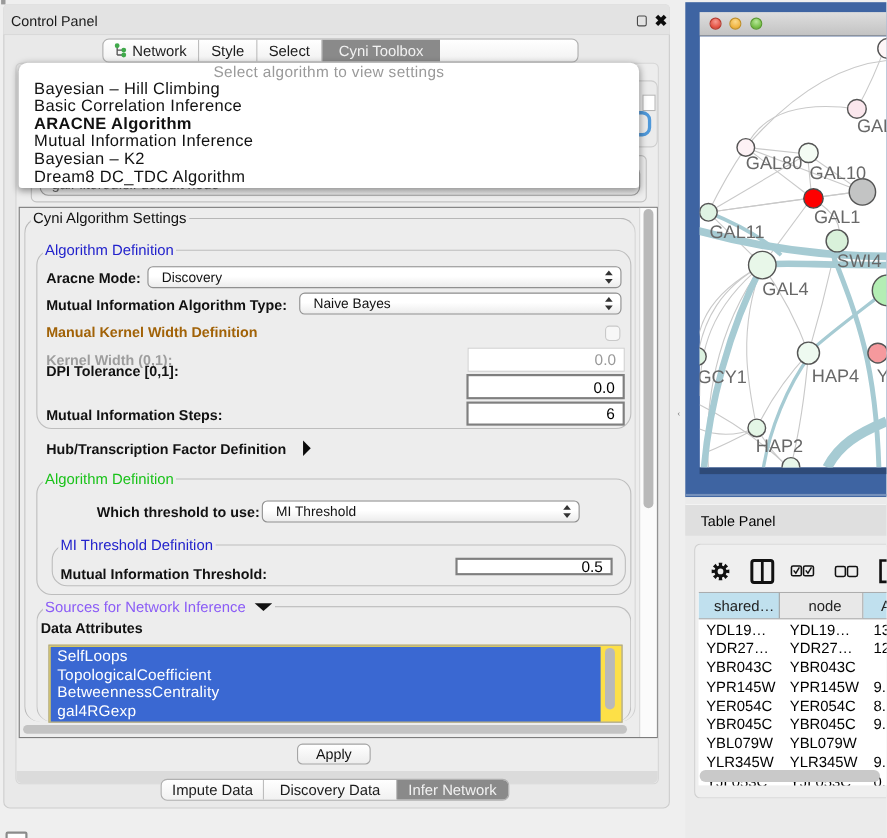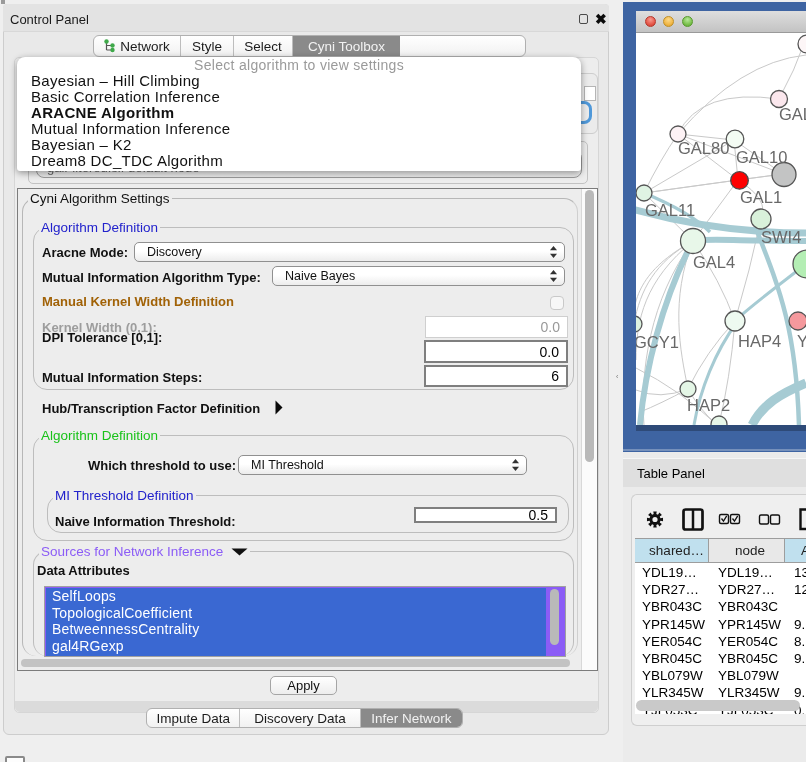--- a/index.html
+++ b/index.html
@@ -88,30 +88,30 @@
   <div class="glab" style="color:#19c219">Algorithm Definition</div>
 </div>
 <div class="row b" style="left:88px;top:458px">Which threshold to use:</div>
 <div class="a combo" style="left:238px;top:455px;width:289px;height:20px">MI Threshold<span class="arr"><svg width="9" height="13" viewBox="0 0 9 13">
         <path d="M4.5 0.5 L8 4.8 H1 Z" fill="#333"></path>
         <path d="M4.5 12.5 L1 8.2 H8 Z" fill="#333"></path>
       </svg></span></div>
 <div class="a gbox" style="left:47px;top:495px;width:522px;height:38px">
   <div class="glab" style="color:#2222cc">MI Threshold Definition</div>
 </div>
-<div class="row b" style="left:55px;top:514px">Naive Information Threshold:</div>
+<div class="row b" style="left:55px;top:514px">Mutual Information Threshold:</div>
 <div class="a field" style="left:414px;top:507px;width:143px;height:16px">0.5</div>
 
 <div class="a gbox" style="left:33px;top:551px;width:541px;height:105px;border-bottom:none">
   <div class="glab" style="color:#8b5cf6">Sources for Network Inference&nbsp;&nbsp;<svg width="17" height="8" viewBox="0 0 17 8" style="display:inline-block">
         <path d="M0.5 0.5 H16.5 L8.5 7.5 Z" fill="#111"></path>
       </svg></div>
 </div>
 <div class="row b" style="left:37px;top:563px">Data Attributes</div>
-<div class="a" style="left:44px;top:586px;width:522px;height:71px;background:#8b5cf6;border:1px solid #a0a0a0">
+<div class="a" style="left:44px;top:586px;width:522px;height:71px;background:#fde047;border:1px solid #a0a0a0">
   <div class="a" style="left:1px;top:1px;width:500px;height:68px;background:#3a68d2;color:#fff;font-size:14px;letter-spacing:0.2px;line-height:16.6px;padding:0 0 0 6px">SelfLoops<br>TopologicalCoefficient<br>BetweennessCentrality<br>gal4RGexp</div>
   <div class="a" style="left:505px;top:2px;width:9px;height:56px;background:#b9b9b9;border-radius:5px"></div>
 </div>
 
 <div class="a" style="left:21px;top:659px;width:549px;height:8px;background:#c3c3c3;border-radius:4px"></div>
 
 <div class="a" style="left:270px;top:676px;width:67px;height:19px;border:1px solid #a5a5a5;border-radius:5px;background:linear-gradient(#ffffff,#ededed);font-size:13px;color:#111;display:flex;align-items:center;justify-content:center">Apply</div>
 
 <div class="a seg" style="left:146px;top:708px;width:317px;height:20px">
   <div class="t" style="width:94px">Impute Data</div>

